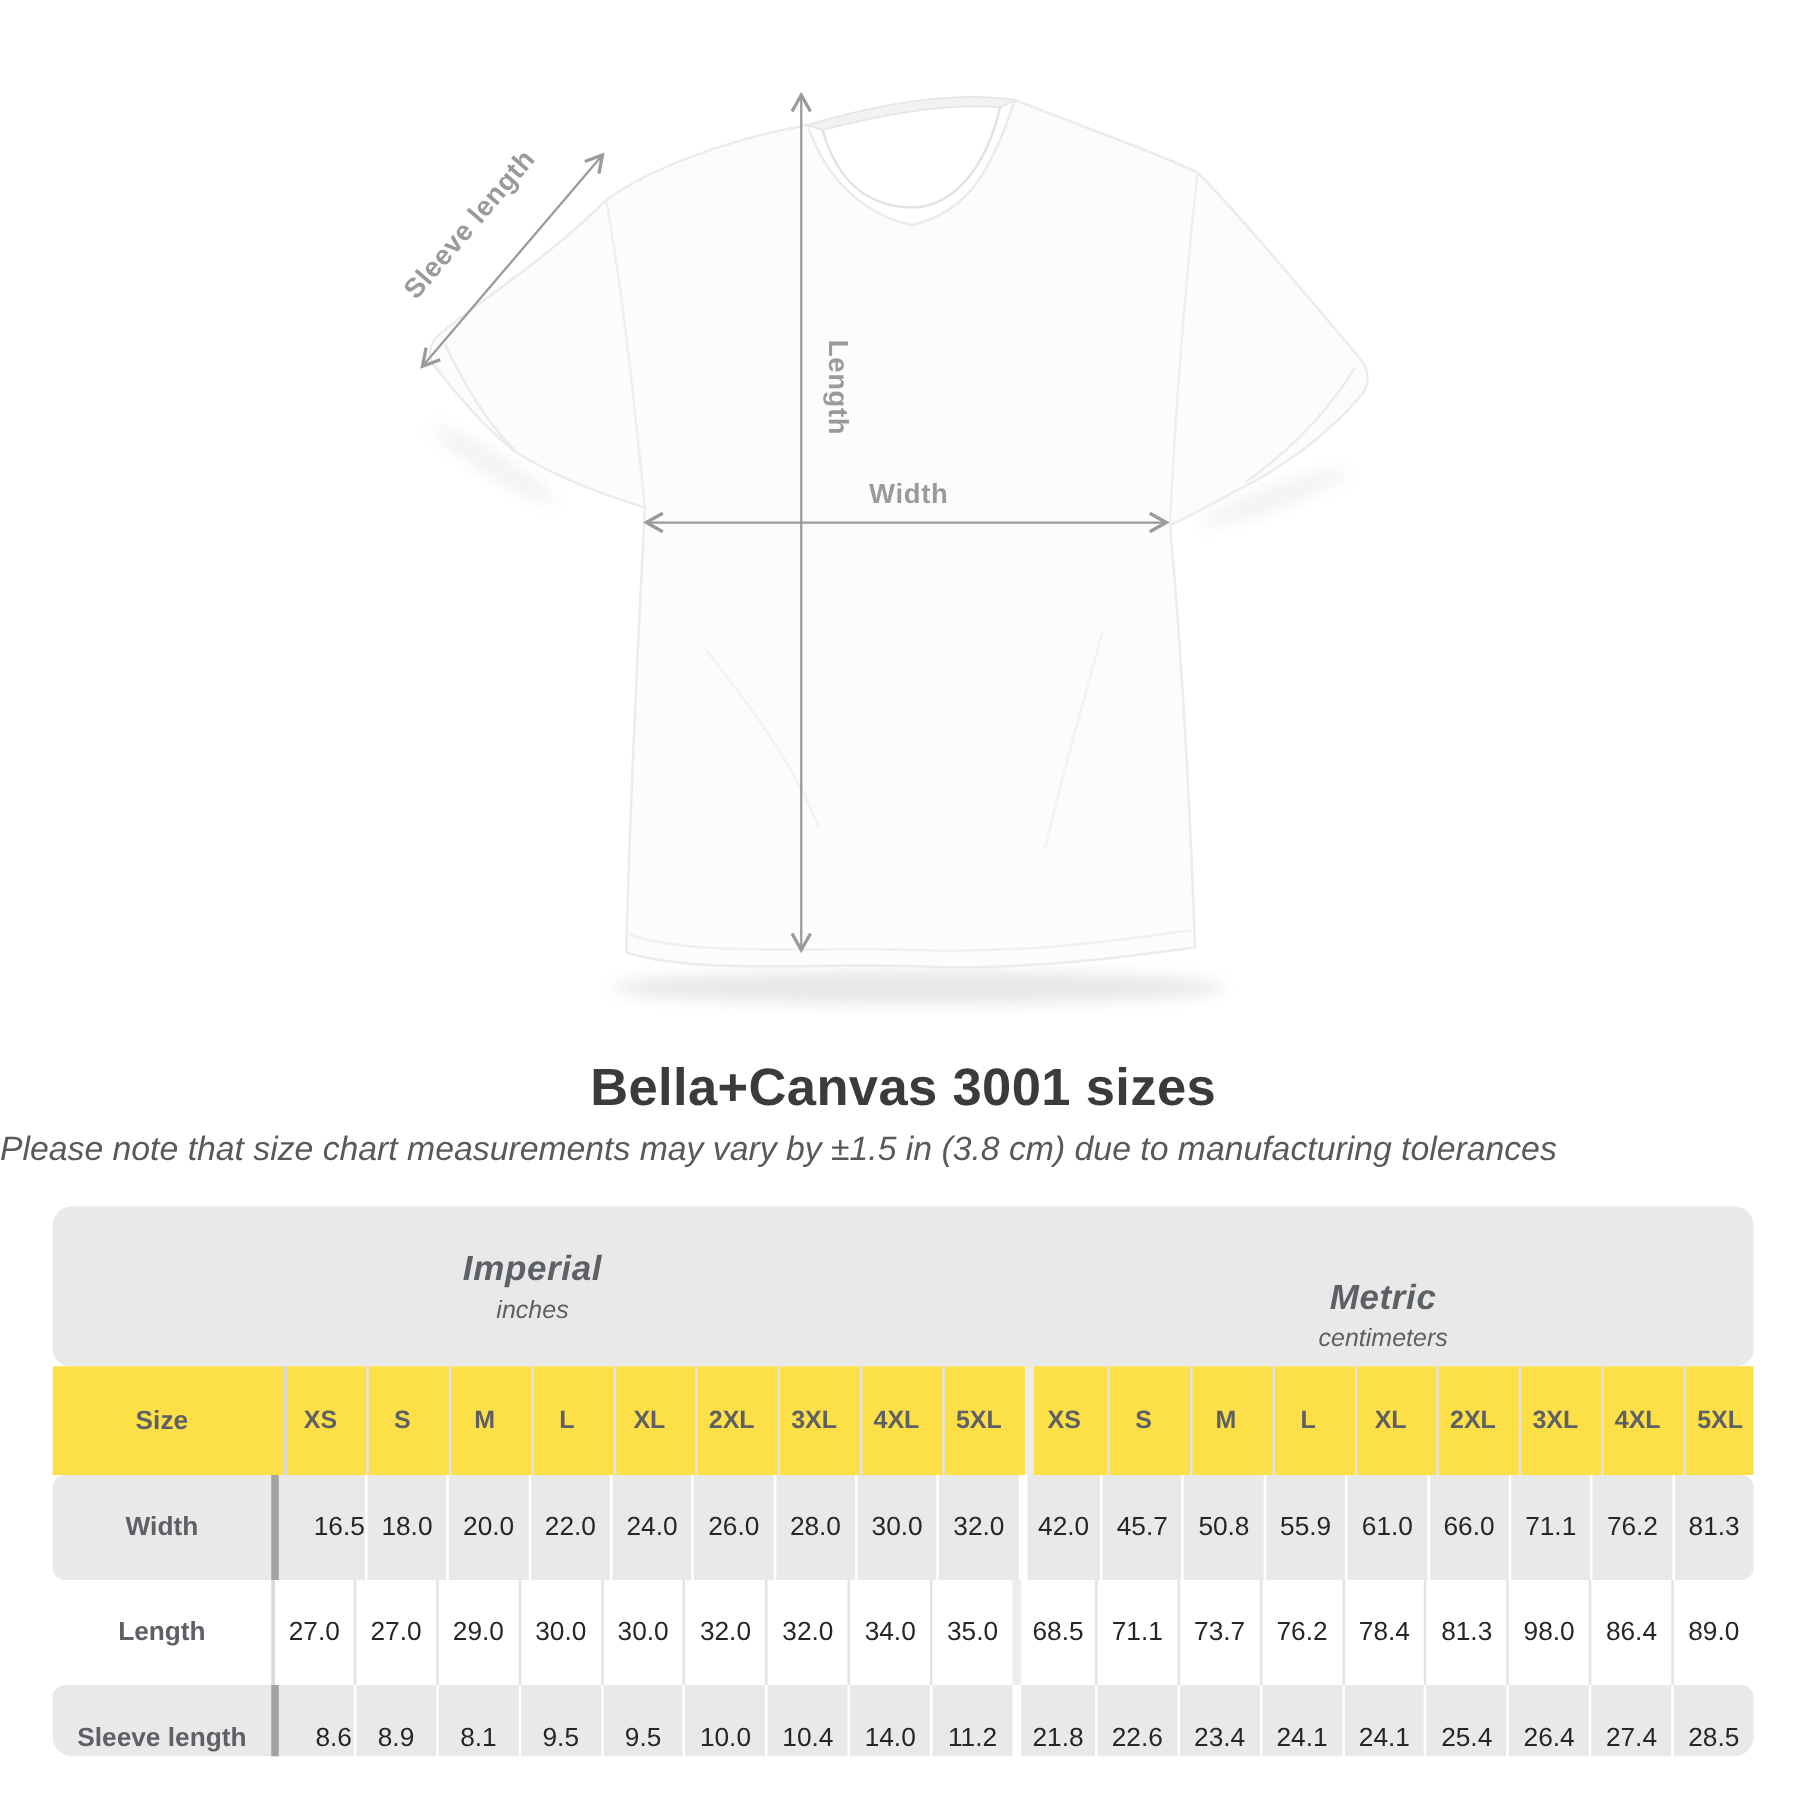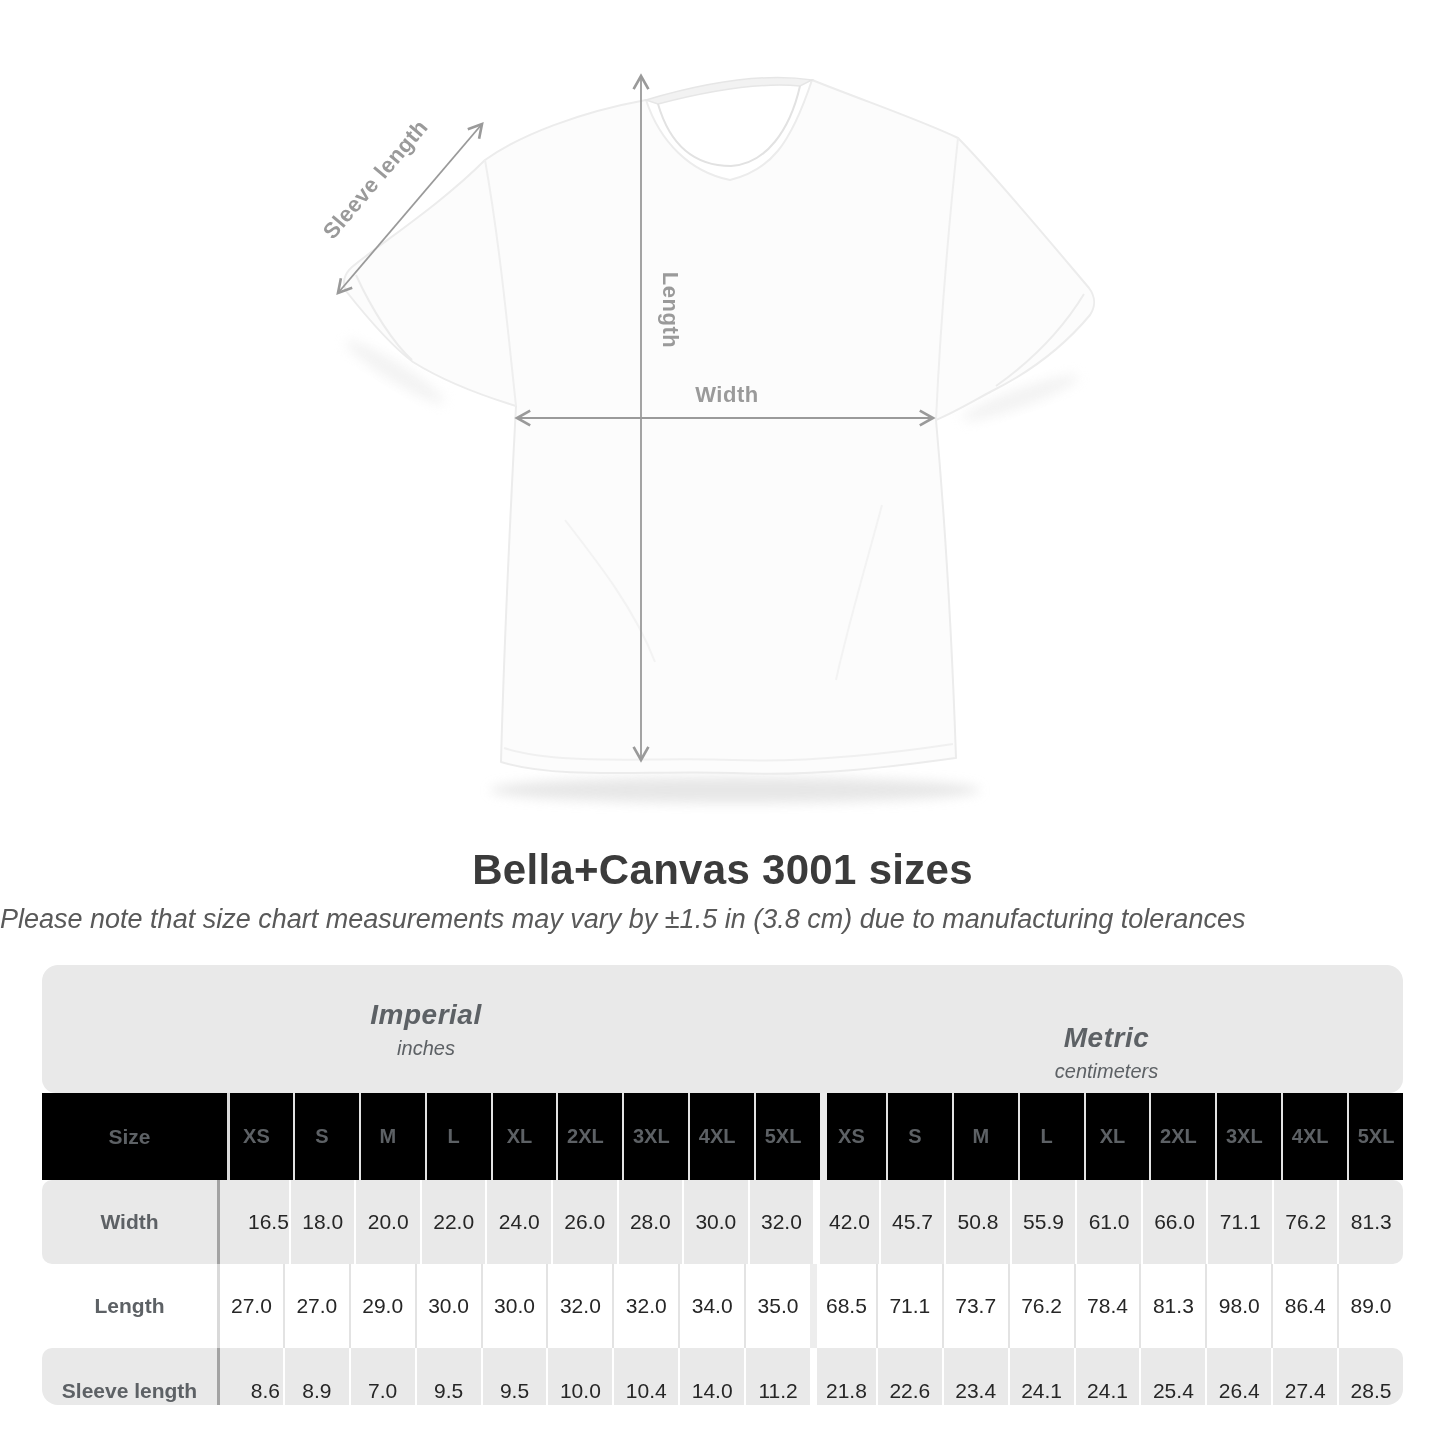--- a/index.html
+++ b/index.html
@@ -40,33 +40,33 @@
   }
   .band-half.imperial{width:calc(175px + (100% - 175px)/2);}
   .band-half.metric{flex:1;margin-top:46px;}
   .band-title{font-size:28px;font-weight:bold;font-style:italic;color:#5d6165;letter-spacing:.5px;}
   .band-unit{font-size:20px;font-style:italic;color:#5d6165;}
 
   .trow{display:grid;grid-template-columns:175px repeat(18,1fr);}
   .cell{display:flex;align-items:center;justify-content:center;box-sizing:border-box;}
   .label{font-size:21px;font-weight:bold;color:#5d6165;}
 
-  .size-row{height:87px;background:#000000;gap:10px;}
+  .size-row{height:87px;background:#fde047;gap:10px;}
   .size-row .val{font-size:20px;font-weight:bold;color:#5d6165;border-left:2px solid #e3e3e3;}
   .size-row .val.c0{border-left:3px solid #d9d9d9;}
   .size-row .val.m0{border-left:7px solid #ededed;}
 
   .r-white{height:84px;background:#ffffff;}
   .r-white .val{font-size:21px;color:#262626;border-left:2px solid #e3e3e3;}
   .r-white .val.c0{border-left:3px solid #d9d9d9;}
   .r-white .val.m0{border-left:7px solid #ededed;}
 
   .r-gray{height:84px;background:#e9e9e9;border-radius:10px;}
   .r-gray .val{font-size:21px;color:#262626;border-left:2px solid #ffffff;}
-  .r-gray .val.c0{border-left:3px solid #a3a3a3;padding-left:28px;}
+  .r-gray .val.c0{border-left:6px solid #a3a3a3;padding-left:28px;}
   .r-gray .val.m0{border-left:7px solid #ffffff;}
   .r-sleeve{height:85px;}
 </style>
 </head>
 <body>
 
 <div class="page">
 
   <div class="figure">
     <svg width="1445" height="832" viewBox="0 0 1445 832">
@@ -217,21 +217,21 @@
         <div class="cell val">81.3</div>
         <div class="cell val">98.0</div>
         <div class="cell val">86.4</div>
         <div class="cell val">89.0</div>
       </div>
 
     <div class="trow r-gray r-sleeve">
       <div class="cell label">Sleeve length</div>
     <div class="cell val c0">8.6</div>
         <div class="cell val">8.9</div>
-        <div class="cell val">7.0</div>
+        <div class="cell val">8.1</div>
         <div class="cell val">9.5</div>
         <div class="cell val">9.5</div>
         <div class="cell val">10.0</div>
         <div class="cell val">10.4</div>
         <div class="cell val">14.0</div>
         <div class="cell val">11.2</div>
         <div class="cell val m0">21.8</div>
         <div class="cell val">22.6</div>
         <div class="cell val">23.4</div>
         <div class="cell val">24.1</div>

